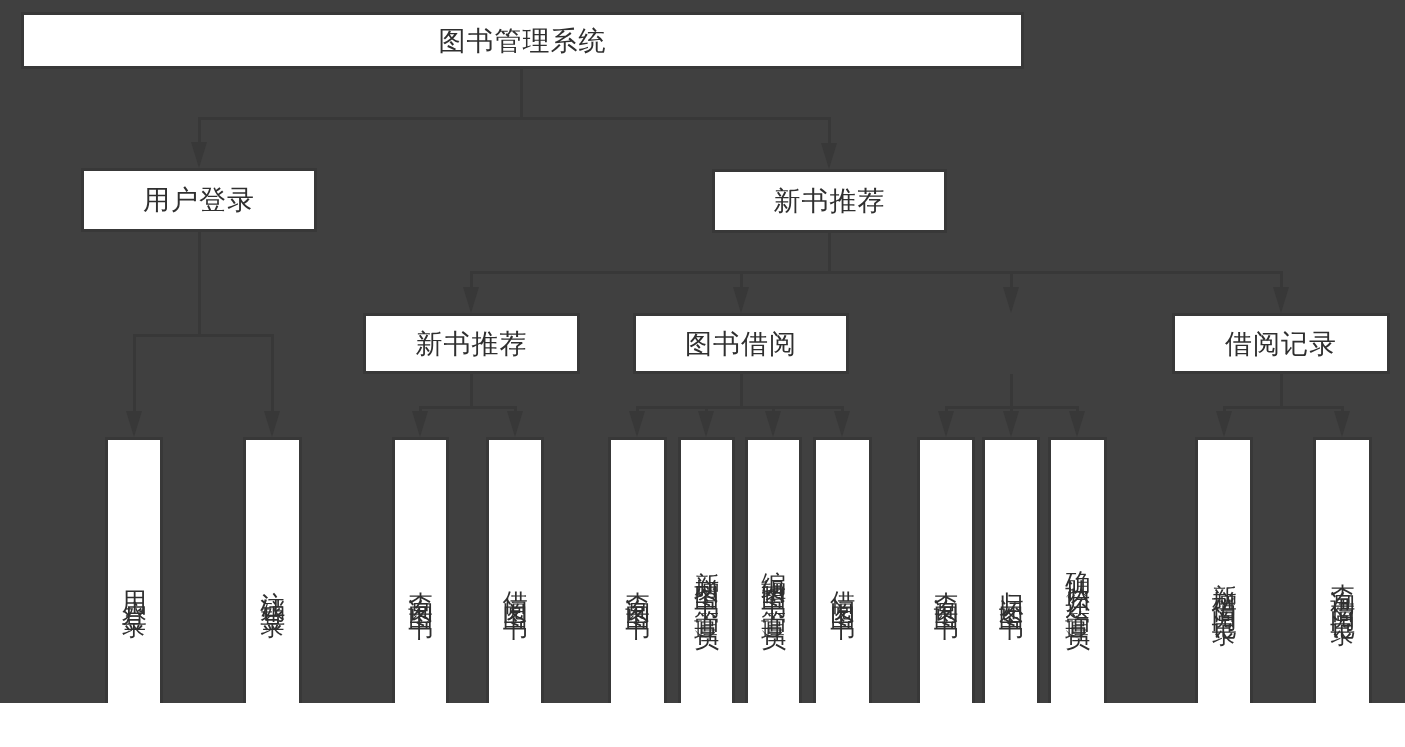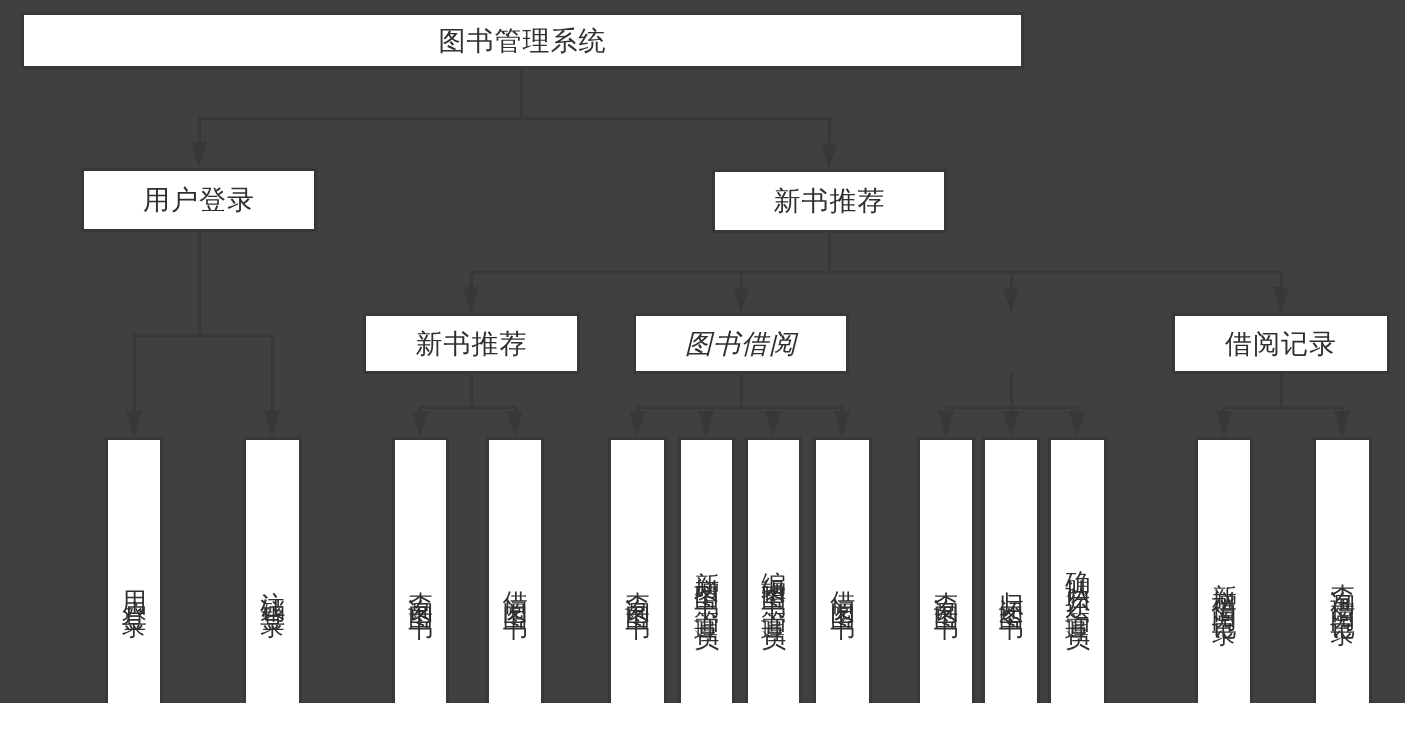--- a/index.html
+++ b/index.html
@@ -133,21 +133,21 @@
   <div class="box" style="left:81px; top:168px; width:236px; height:64px;">
     <span class="hlabel">用户登录</span>
   </div>
   <div class="box" style="left:712px; top:169px; width:235px; height:64px;">
     <span class="hlabel">新书推荐</span>
   </div>
 
   <div class="box" style="left:363px; top:313px; width:217px; height:61px;">
     <span class="hlabel">新书推荐</span>
   </div>
-  <div class="box" style="left:633px; top:313px; width:216px; height:61px;font-style:italic;">
+  <div class="box" style="left:633px; top:313px; width:216px; height:61px;">
     <span class="hlabel">图书借阅</span>
   </div>
   <div class="box" style="left:1172px; top:313px; width:218px; height:61px;">
     <span class="hlabel">借阅记录</span>
   </div>
 
   <div class="box" style="left:105px; top:437px; width:58px; height:299px;">
     <span class="vlabel">用户登录</span>
   </div>
   <div class="box" style="left:243px; top:437px; width:59px; height:299px;">

